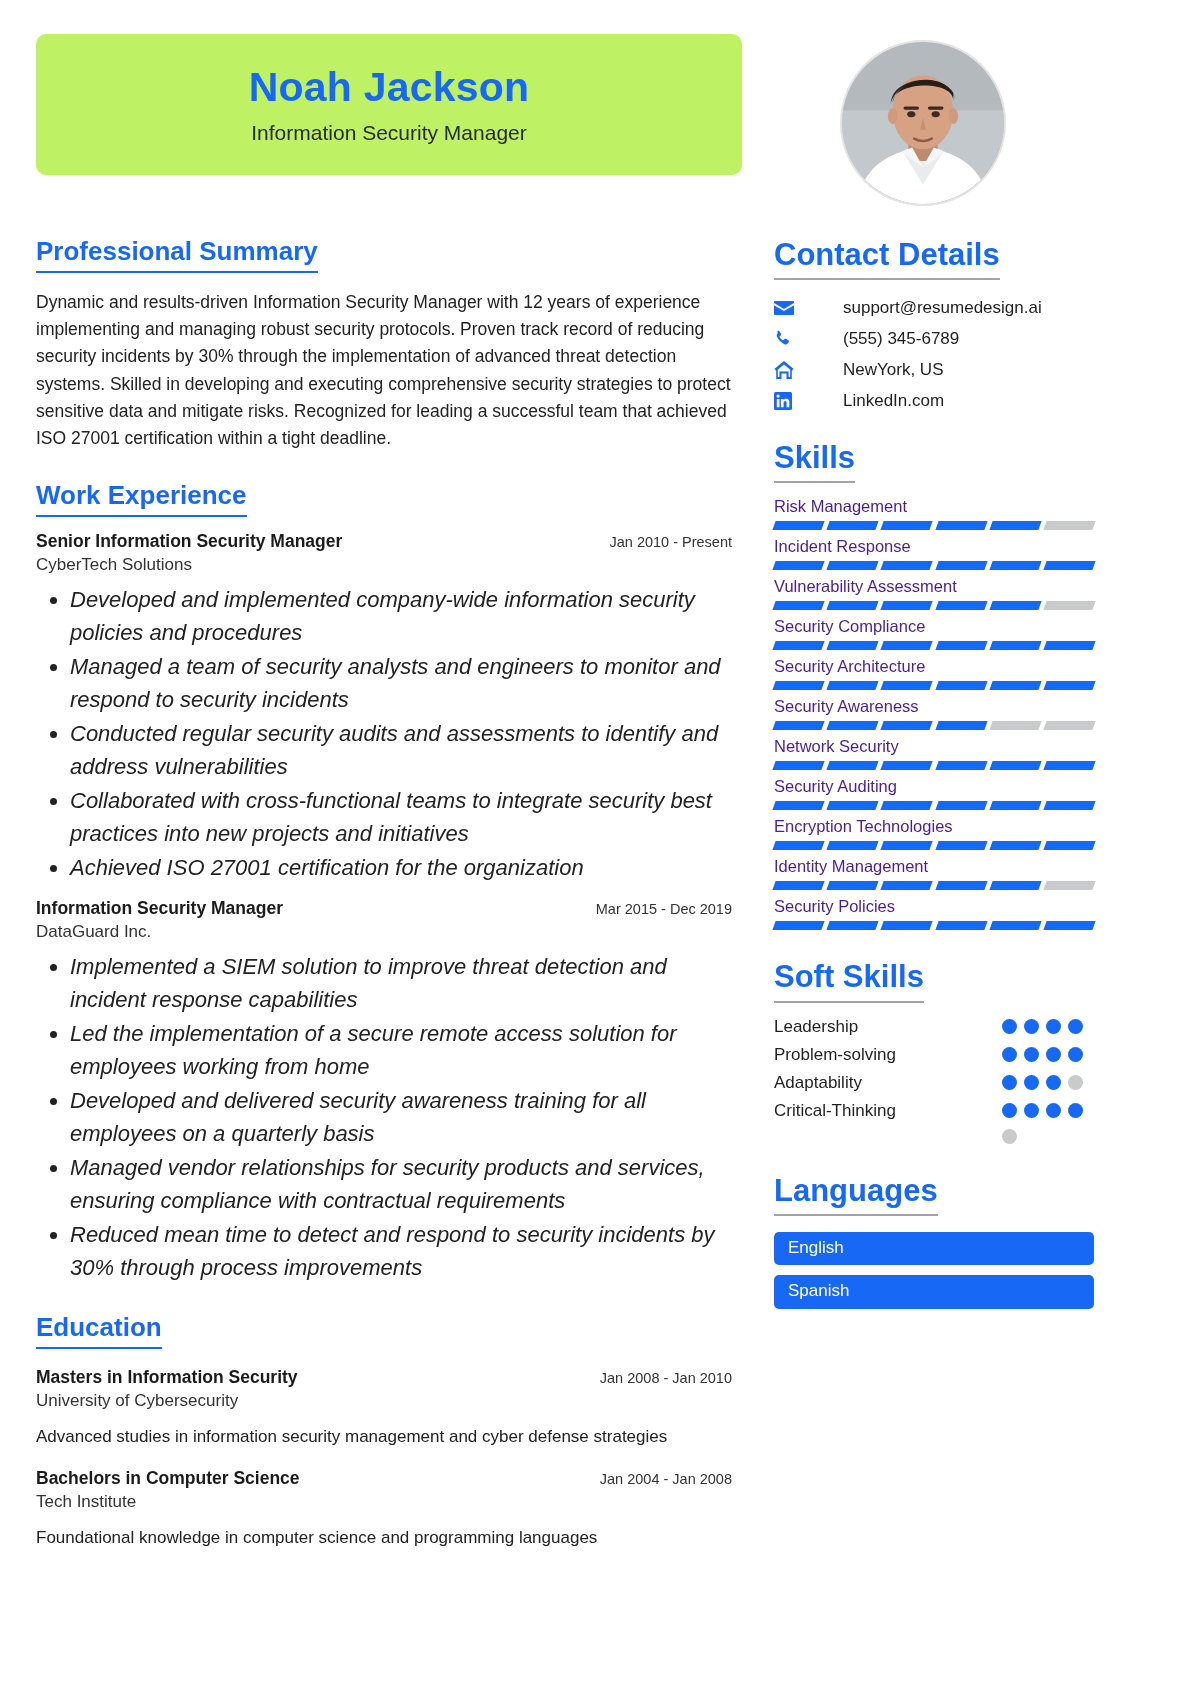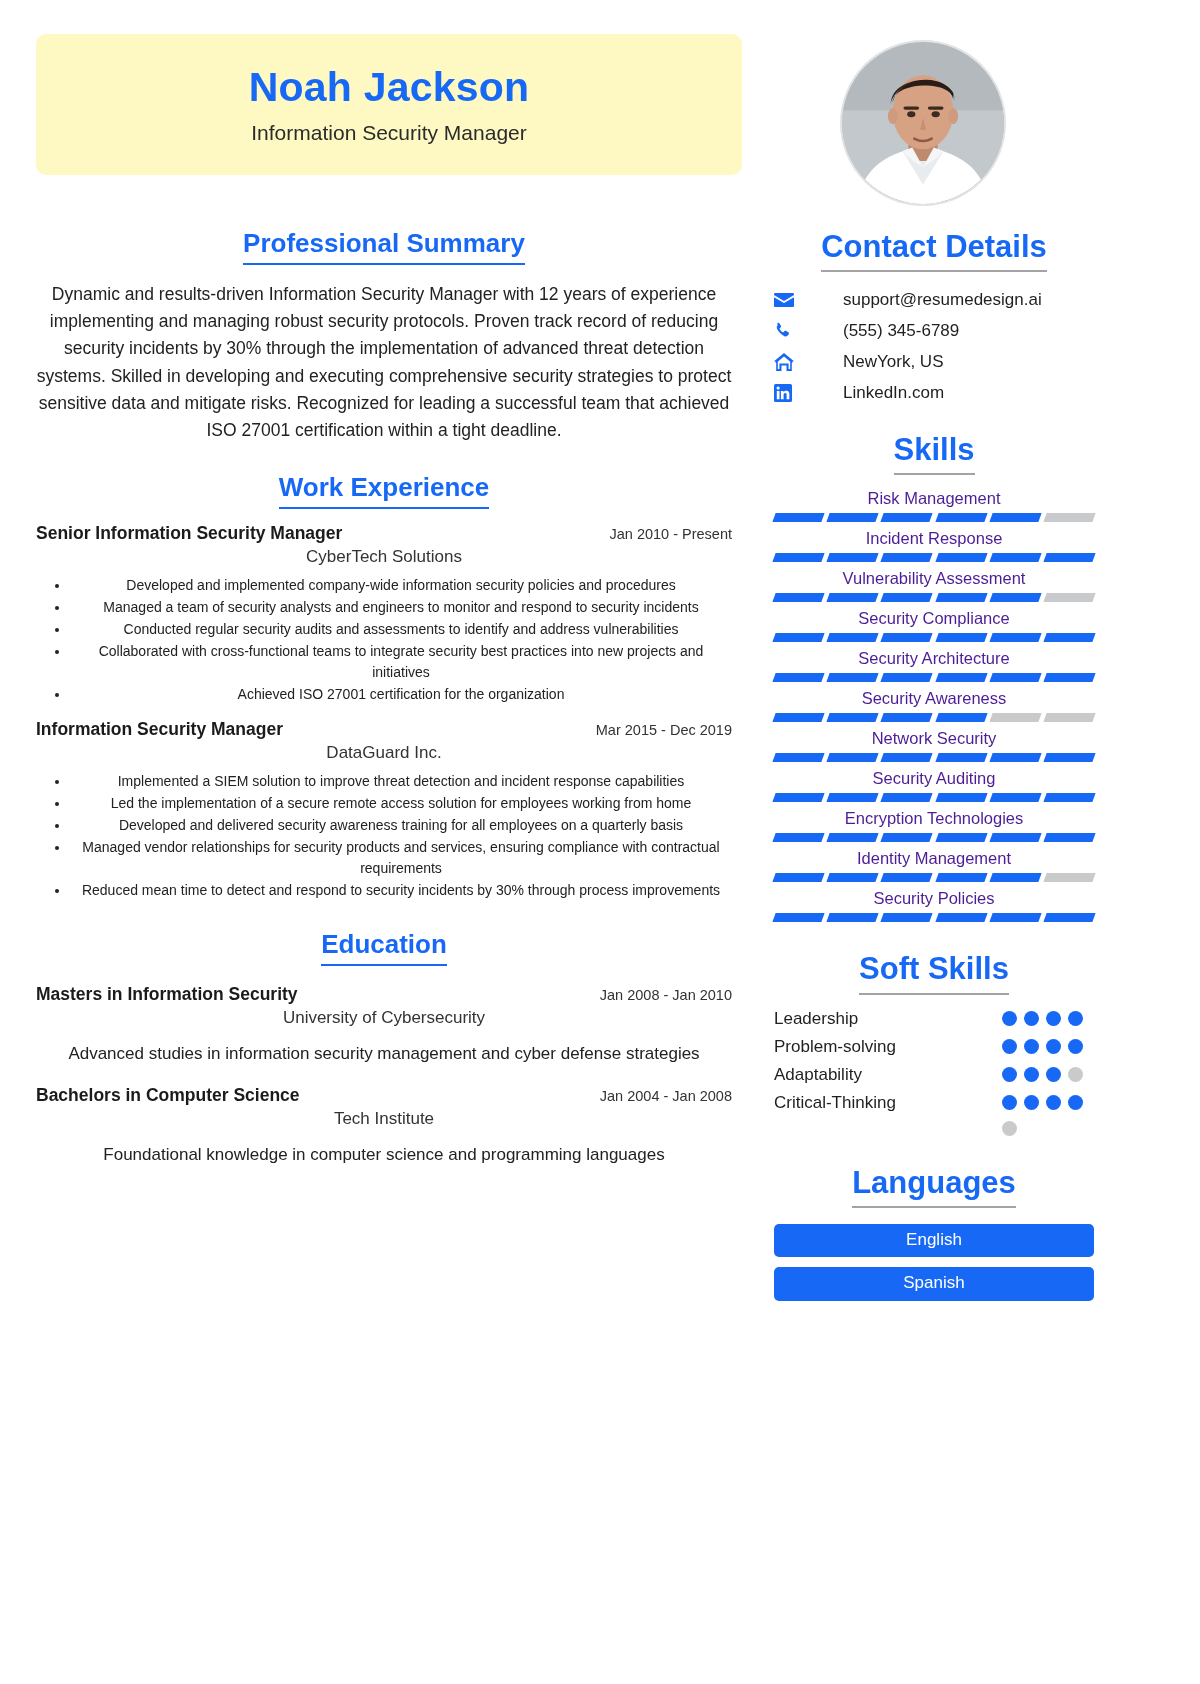--- a/index.html
+++ b/index.html
@@ -18,21 +18,21 @@
   }
 
   
   .header-row {
     display: flex;
     align-items: flex-start;
     gap: 0;
   }
   .name-card {
     width: 706px;
-    background: #fef9c3;
+    background: #bef264;
     border-radius: 10px;
     padding: 30px 20px 30px 20px;
     text-align: center;
     margin-top: 4px;
   }
   .name {
     color: #1769f5;
     font-size: 41px;
     font-weight: bold;
     letter-spacing: 0.2px;
@@ -55,23 +55,22 @@
     overflow: hidden;
     border: 2px solid #e3e3e3;
     position: relative;
     background: linear-gradient(160deg,#cfd3d6 0%, #b9bfc4 55%, #a9b0b6 100%);
   }
   .photo svg { display:block; width:100%; height:100%; }
 
   
   .body-row {
     display: flex;
-    margin-top: 22px;
+    margin-top: 30px;
     align-items: flex-start;
-    text-align: center;
   }
   .left-col { width: 706px; padding-right: 10px; }
   .right-col { width: 320px; margin-left: 32px; }
 
   
   .sec-title {
     color: #1769f5;
     font-size: 26px;
     font-weight: bold;
     display: inline-block;
@@ -118,24 +117,25 @@
   .entry-org {
     font-size: 17px;
     color: #333;
     margin-top: 3px;
   }
   ul.bullets {
     margin: 8px 0 0 0;
     padding-left: 34px;
   }
   ul.bullets li {
-    font-size: 14px;
+    font-size: 22px;
     line-height: 1.5;
     color: #222;
     margin-bottom: 1px;
+    font-style: italic;
   }
   .edu-desc {
     font-size: 17px;
     line-height: 1.5;
     color: #222;
     margin-top: 13px;
   }
   .edu-entry { margin-top: 18px; }
 
   

